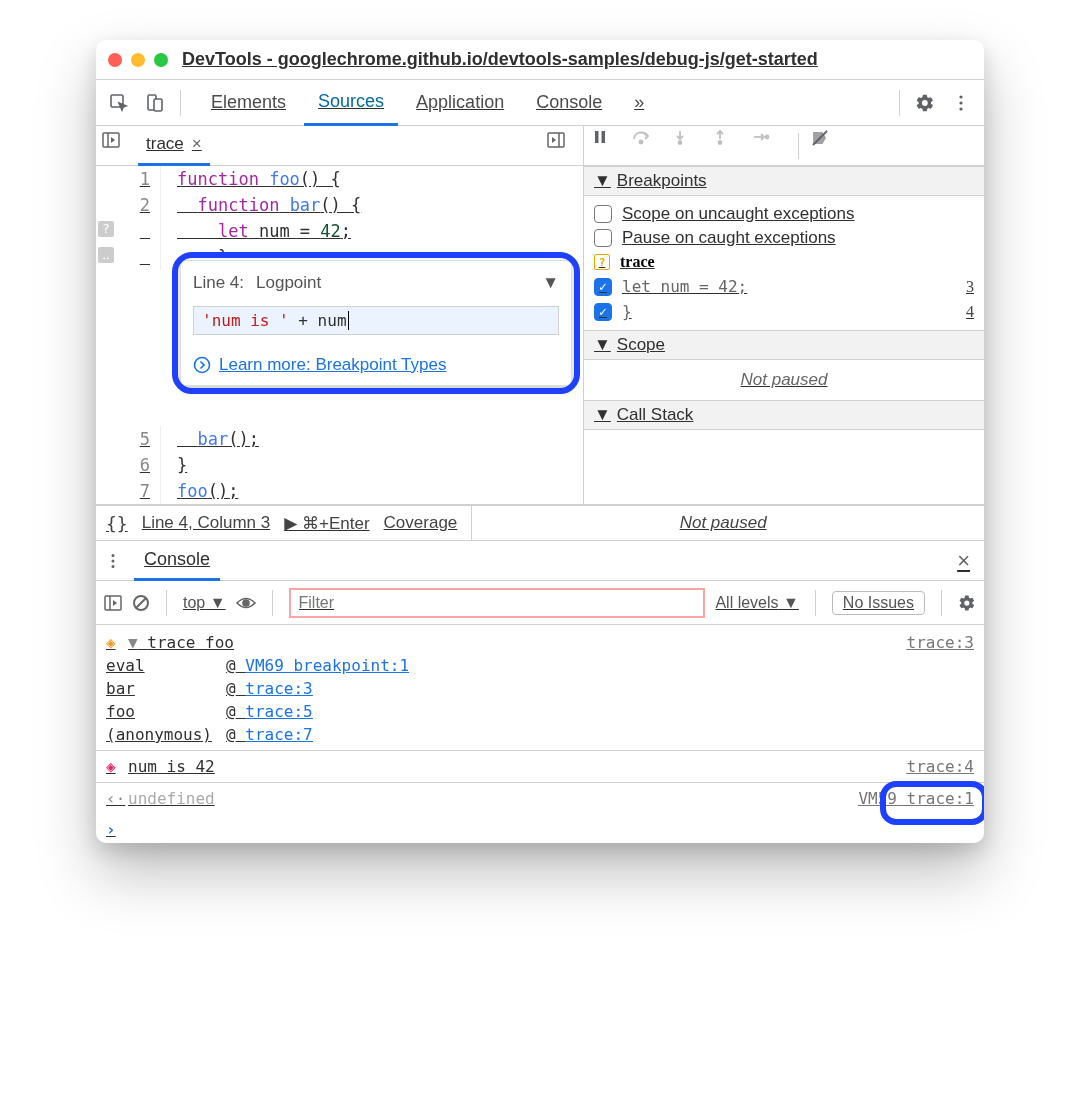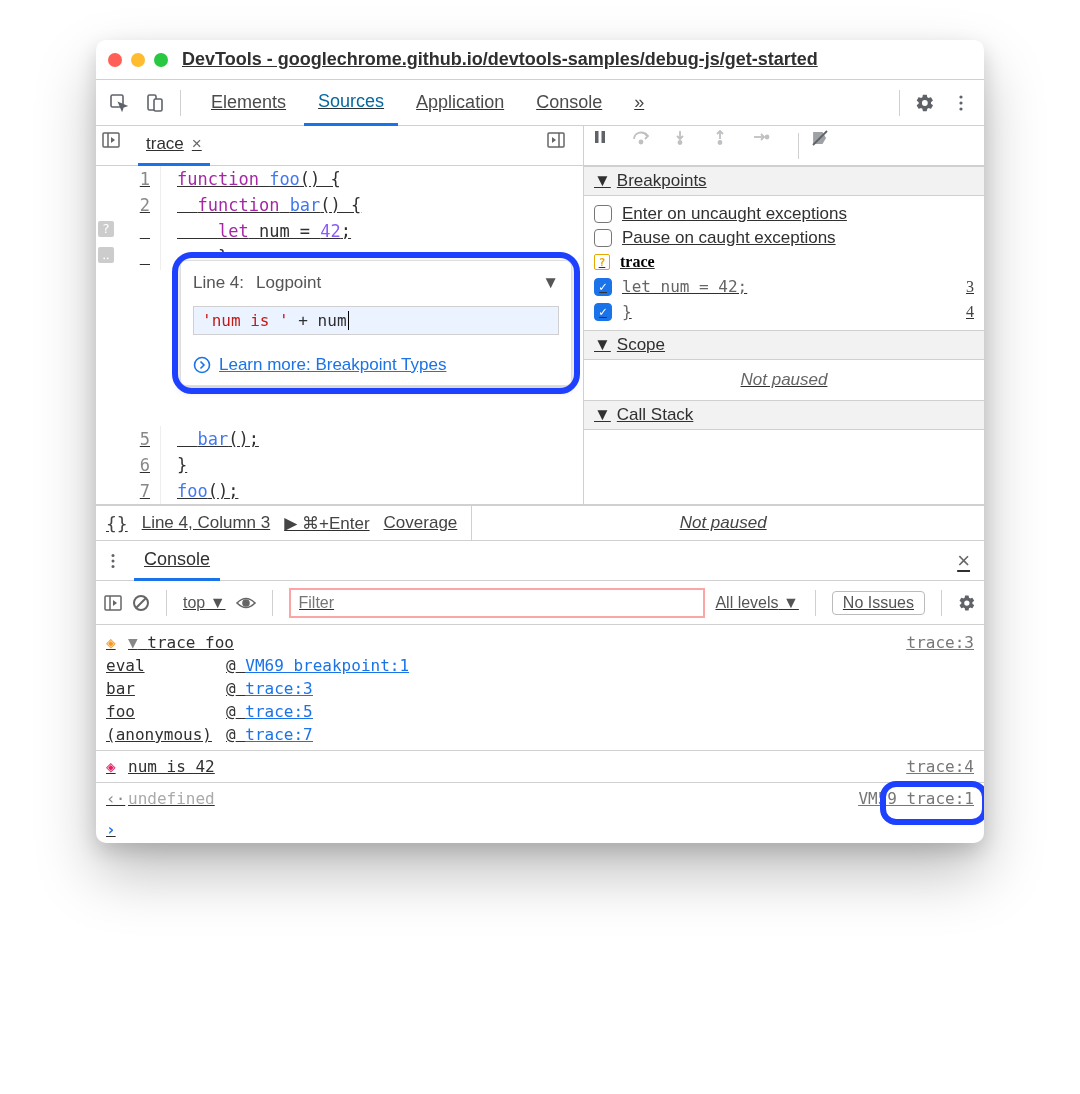--- a/index.html
+++ b/index.html
@@ -62,21 +62,21 @@
 .codeline{display:flex;align-items:flex-start;}
 .gutter{width:64px;text-align:right;padding-right:10px;color:#888;user-select:none;position:relative;}
 .gutter.hl-orange{color:#fff;}
 .gutter.hl-orange::before{content:"";position:absolute;left:0;top:1px;bottom:1px;right:0;background:var(--highlight-orange);z-index:-1;}
 .gutter.hl-pink{color:#fff;}
 .gutter.hl-pink::before{content:"";position:absolute;left:0;top:1px;bottom:1px;right:0;background:var(--highlight-pink);z-index:-1;}
 .gut-mark{position:absolute;left:2px;top:3px;font-size:13px;color:#fff;background:rgba(0,0,0,.2);width:16px;height:16px;line-height:16px;text-align:center;border-radius:2px;}
 .codetxt{border-left:1px solid #eee;padding-left:16px;white-space:pre;}
 .kw{color:#a626a4;}
 .fn{color:#4078f2;}
-.num{color:#8b5cf6;}
+.num{color:#14532d;}
 .str{color:#c41a16;}
 
 .bp-popup{position:absolute;left:80px;top:90px;width:400px;background:#fff;border:4px solid transparent;}
 .bp-popup-inner{background:#fff;border:1px solid #ddd;padding:10px 12px;border-radius:6px;box-shadow:0 4px 10px rgba(0,0,0,.2);}
 .bp-popup .annot{position:absolute;inset:-8px;border:6px solid var(--annot-blue);border-radius:20px;pointer-events:none;}
 .bp-row{display:flex;align-items:center;gap:12px;font-size:17px;color:#555;margin-bottom:8px;}
 .bp-select{flex:1;display:flex;justify-content:space-between;align-items:center;padding:2px 0;}
 .bp-input{background:#eaf3ff;border:1px solid #d0d0d0;padding:4px 8px;font-family:Menlo,monospace;font-size:16px;margin:11px 0 20px 0;}
 .bp-learn{display:flex;align-items:center;gap:8px;color:var(--link);text-decoration:underline;font-size:17px;}
 .bp-learn svg{color:var(--link);}
@@ -291,21 +291,21 @@
     </div>
 
     <div class="side-pane">
       <div class="section-hd">
           <span>▼</span>
           <span>Breakpoints</span>
         </div>
       <div class="section-body">
         <div class="chk-row">
             <span class="chk"></span>
-            <span>Enter on uncaught exceptions</span>
+            <span>Scope on uncaught exceptions</span>
           </div>
         <div class="chk-row">
             <span class="chk"></span>
             <span>Pause on caught exceptions</span>
           </div>
         <div class="bp-item">
             <span class="bp-badge">?</span>
             <span style="font-family:Helvetica Neue;font-weight:600;color:#000;">trace</span>
           </div>
         <div class="bp-item">

